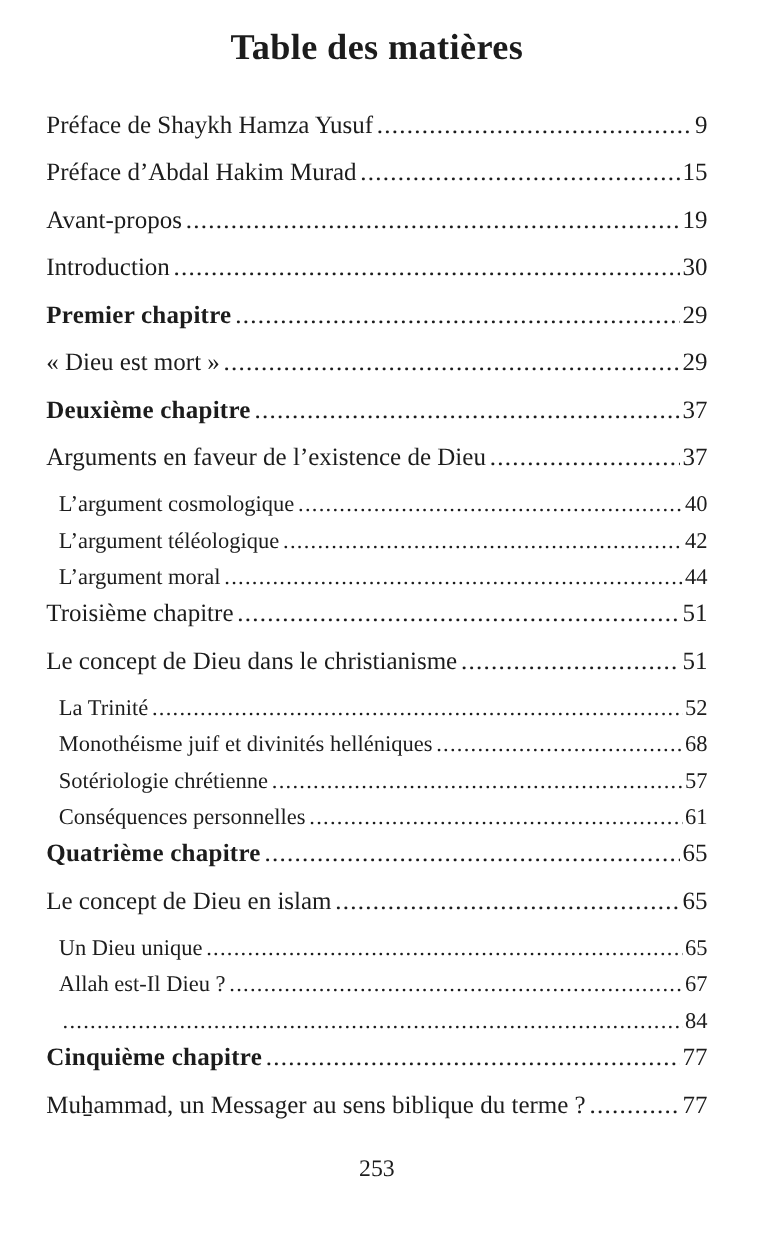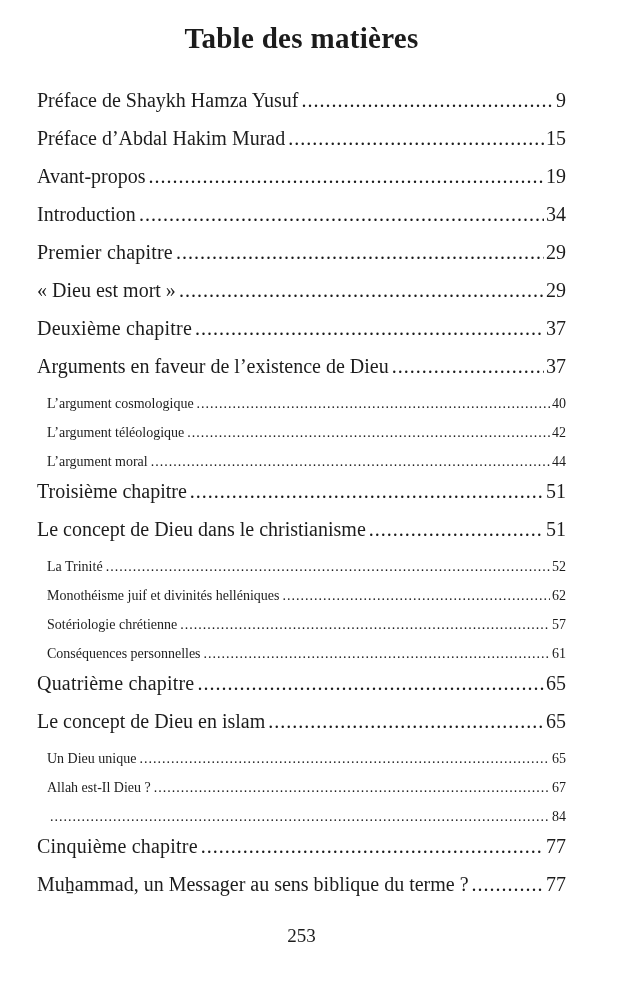--- a/index.html
+++ b/index.html
@@ -16,22 +16,22 @@
   }
   .title {
     font-size: 29px; font-weight: bold;
     text-align: center; letter-spacing: 0.3px;
     line-height: 35px;
     margin-bottom: 33px;
   }
   .toc { display: block; }
   .row { display: flex; align-items: baseline; }
   .row.l1 { font-size: 20px; line-height: 23px; margin-bottom: 15px; }
-  .row.l2 { font-size: 14px; line-height: 21px; margin-bottom: 8px; padding-left: 10px; }
-  .row.b .label { font-weight: normal; letter-spacing: 0.2px; }
+  .row.l2 { font-size: 18px; line-height: 21px; margin-bottom: 8px; padding-left: 10px; }
+  .row.b .label { font-weight: bold; letter-spacing: 0.2px; }
   .label { white-space: nowrap; }
   .leader {
     flex: 1 1 auto; overflow: hidden; white-space: nowrap;
     margin: 0 2px 0 3px; min-width: 12px;
   }
   .leader::after {
     content: "........................................................................................................................";
     letter-spacing: 1px;
   }
   .pagenum { white-space: nowrap; }
@@ -64,21 +64,21 @@
 
     <div class="row l1">
       <span class="label">Avant-propos</span>
       <span class="leader"></span>
       <span class="pagenum">19</span>
     </div>
 
     <div class="row l1">
       <span class="label">Introduction</span>
       <span class="leader"></span>
-      <span class="pagenum">34</span>
+      <span class="pagenum">30</span>
     </div>
 
     <div class="row l1 b">
       <span class="label">Premier chapitre</span>
       <span class="leader"></span>
       <span class="pagenum">29</span>
     </div>
 
     <div class="row l1">
       <span class="label">« Dieu est mort »</span>
@@ -130,21 +130,21 @@
 
     <div class="row l2">
       <span class="label">La Trinité</span>
       <span class="leader"></span>
       <span class="pagenum">52</span>
     </div>
 
     <div class="row l2">
       <span class="label">Monothéisme juif et divinités helléniques</span>
       <span class="leader"></span>
-      <span class="pagenum">62</span>
+      <span class="pagenum">68</span>
     </div>
 
     <div class="row l2">
       <span class="label">Sotériologie chrétienne</span>
       <span class="leader"></span>
       <span class="pagenum">57</span>
     </div>
 
     <div class="row l2">
       <span class="label">Conséquences personnelles</span>

